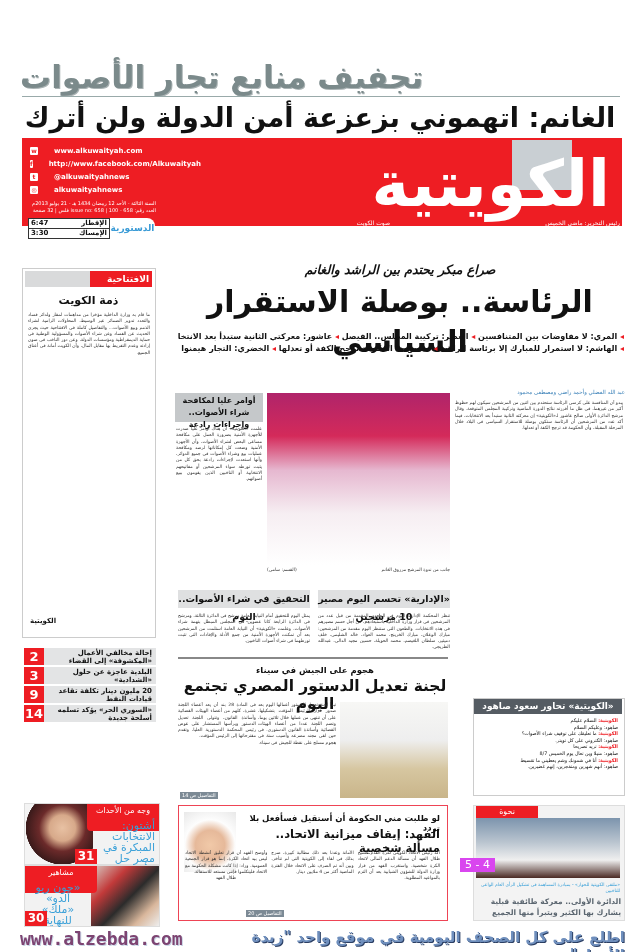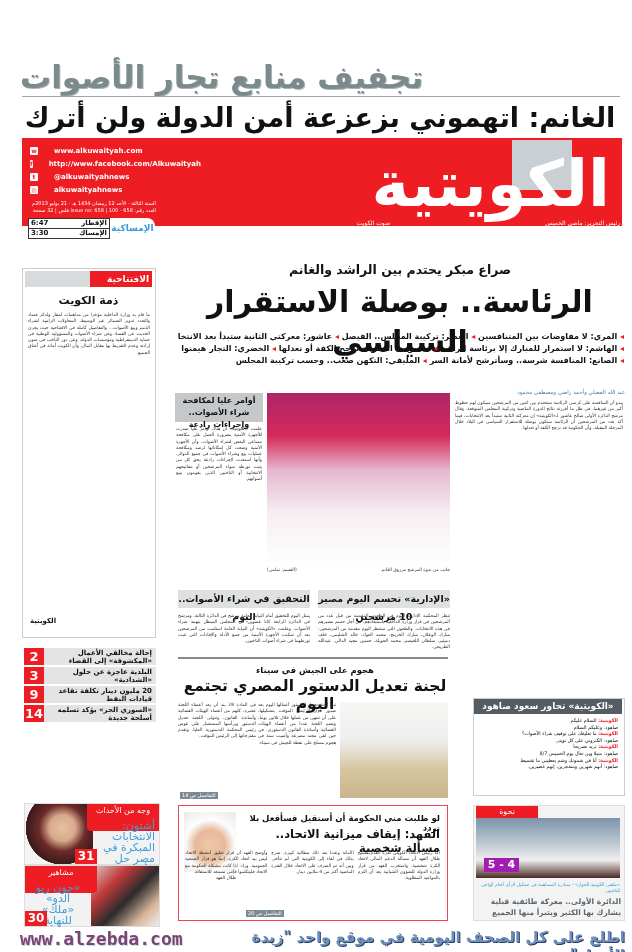--- a/index.html
+++ b/index.html
@@ -37,21 +37,21 @@
   .idx-row{left:24px;width:132px;height:17px;background:#e3e4e5;display:flex;align-items:center;}
   .idx-num{width:20px;height:17px;background:#ee1d23;color:#fff;font-weight:bold;font-size:13px;text-align:center;line-height:17px;}
   .idx-txt{flex:1;font-size:7px;font-weight:bold;text-align:right;direction:rtl;padding-right:4px;}
   
   .face-box{left:24px;width:134px;height:60px;border:1px solid #ddd;background:#f2f2f2;}
   .face-tab{position:absolute;right:0;top:0;width:72px;height:27px;background:#ee1d23;color:#fff;font-size:8px;text-align:center;line-height:13px;border-radius:0 0 0 4px;}
   .face-txt{position:absolute;right:4px;top:16px;width:62px;font-size:11px;color:#3aa0d8;text-align:right;direction:rtl;line-height:11px;}
   .face-num{position:absolute;width:22px;height:15px;background:#ee1d23;color:#fff;font-weight:bold;font-size:12px;text-align:center;line-height:15px;}
   .face-img{position:absolute;top:0;height:60px;}
   
-  .lead-kicker{left:190px;top:262px;width:420px;font-size:12.5px;font-weight:bold;text-align:center;}
+  .lead-kicker{left:190px;top:262px;width:420px;font-size:12.5px;font-weight:bold;text-align:center;font-style:italic;}
   .lead-head{left:185px;top:282px;width:430px;font-size:30px;font-weight:bold;text-align:center;line-height:40px;}
   .bullets{left:178px;top:331px;width:446px;}
   .bullet{font-size:8px;font-weight:bold;direction:rtl;text-align:justify;line-height:11px;height:12px;white-space:nowrap;overflow:hidden;}
   .bullet .b{color:#ee1d23;}
   .byline{left:455px;top:389px;width:170px;font-size:5.5px;color:#3a80b8;text-align:right;direction:rtl;}
   .lead-body{left:455px;top:400px;width:168px;height:248px;overflow:hidden;}
   .photo-main{left:267px;top:393px;width:183px;height:172px;background:linear-gradient(180deg,#b0246a 0%,#d42a5a 25%,#e6b8d0 45%,#f6eef2 70%,#ffffff 100%);}
   .photo-caption{left:267px;top:567px;width:183px;font-size:4.5px;color:#333;direction:rtl;display:flex;justify-content:space-between;}
   .side-box{left:175px;top:393px;width:88px;height:27px;background:#c5c8ca;font-size:8px;font-weight:bold;text-align:center;line-height:12px;padding-top:2px;}
   .side-body{left:176px;top:426px;width:86px;height:145px;overflow:hidden;}
@@ -75,21 +75,21 @@
   .fahad-box{left:178px;top:805px;width:268px;height:114px;border:1px solid #e45;}
   .fahad-img{left:184px;top:812px;width:52px;height:60px;background:radial-gradient(circle at 50% 55%,#f1c9a8 0%,#e6b99a 35%,#fdfdfd 60%,#e8e8e8 100%);}
   .fahad-k{left:240px;top:813px;width:200px;font-size:8.5px;font-weight:bold;direction:rtl;}
   .fahad-h{left:240px;top:827px;width:200px;font-size:11.5px;font-weight:bold;text-align:right;direction:rtl;}
   .fahad-cols{left:185px;top:850px;width:255px;height:58px;display:flex;gap:4px;direction:rtl;}
   .fahad-cols>div{flex:1;overflow:hidden;}
   
   .nah-box{left:473px;top:805px;width:150px;height:114px;background:#f3f3f3;border:1px solid #ddd;}
   .nah-tab{left:476px;top:806px;width:62px;height:12px;background:#ee1d23;color:#fff;font-size:8px;text-align:center;line-height:12px;}
   .nah-img{left:476px;top:818px;width:144px;height:60px;background:linear-gradient(180deg,#7c94ad 0%,#b9c4cf 40%,#efefef 70%,#4a2a24 100%);}
-  .nah-num{left:484px;top:858px;width:35px;height:14px;background:#a21caf;color:#fff;font-weight:bold;font-size:11px;text-align:center;line-height:14px;}
+  .nah-num{left:460px;top:858px;width:35px;height:14px;background:#d946ef;color:#fff;font-weight:normal;font-size:11px;text-align:center;line-height:14px;}
   .nah-sub{left:478px;top:882px;width:142px;font-size:4.5px;color:#3aa0d8;text-align:right;direction:rtl;line-height:6px;}
   .nah-head{left:476px;top:896px;width:145px;font-size:7.5px;font-weight:bold;color:#5b6670;text-align:right;direction:rtl;line-height:11px;}
   
   .foot-url{left:20px;top:928px;width:170px;font-size:18px;font-weight:bold;color:#7d4472;font-family:"DejaVu Sans Mono",monospace;letter-spacing:0px;text-shadow:1px 1px 0 #c9d6e6;}
   .foot-txt{left:195px;top:928px;width:430px;font-size:15px;font-weight:bold;color:#6f8fbd;text-align:right;direction:rtl;text-shadow:1px 1px 0 #2a3e63;}
 </style>
 </head>
 <body>
 
 <div class="abs kicker rtl">تجفيف منابع تجار الأصوات</div>
@@ -128,21 +128,21 @@
 <div class="abs prayer rtl">
   <div>
       <span>الإفطار</span>
       <span>6:47</span>
     </div>
   <div>
       <span>الإمساك</span>
       <span>3:30</span>
     </div>
 </div>
-<div class="abs imsak">الإمساكية</div>
+<div class="abs imsak">الدستورية</div>
 
 <div class="abs edit-box"></div>
 <div class="abs edit-tab"></div>
 <div class="abs edit-tab-red">الافتتاحية</div>
 <div class="abs edit-title">ذمة الكويت</div>
 <div class="abs edit-body body-text">ما قام به وزارة الداخلية مؤخرا من مداهمات لمقار ولدائر فساد والتعدد تدوير الضمائر عبر الوسيط، المحاولات الرامية لشراء الذمم وبيع الأصوات... والتفاصيل كاملة في الافتتاحية حيث يجري الحديث عن الفساد وعن شراء الأصوات والمسؤولية الوطنية في حماية الديمقراطية ومؤسسات الدولة، وعن دور الناخب في صون إرادته وعدم التفريط بها مقابل المال، وأن الكويت أمانة في أعناق الجميع.</div>
 <div class="abs edit-sign">الكويتية</div>
 
 <div class="abs idx-row" style="top:648px">
     <span class="idx-num">2</span>
@@ -172,21 +172,20 @@
   <div class="face-tab" style="left:0;right:auto;border-radius:0 0 4px 0;">مشاهير</div>
   <div class="face-txt" style="right:72px;width:58px;text-align:center;">«جون ريو ألدو» «ملك» للنهاية</div>
   <div class="face-num" style="left:0;bottom:0">30</div>
 </div>
 
 <div class="abs lead-kicker rtl">صراع مبكر يحتدم بين الراشد والغانم</div>
 <div class="abs lead-head rtl">الرئاسة.. بوصلة الاستقرار السياسي</div>
 <div class="abs bullets">
   <div class="bullet"><span class="b">◂</span> المري: لا مفاوضات بين المتنافسين <span class="b">◂</span> العمير: تركيبة المجلس.. الفيصل <span class="b">◂</span> عاشور: معركتي الثانية ستبدأ بعد الانتخابات</div>
   <div class="bullet"><span class="b">◂</span> الهاشم: لا استمرار للمبارك إلا برئاسة الراشد <span class="b">◂</span> معصومة: الحكومة ترجح الكفة أو تعدلها <span class="b">◂</span> الخضري: التجار هيمنوا على المنصب</div>
-  <div class="bullet"><span class="b">◂</span> الصانع: المنافسة شرسة.. وسأترشح لأمانة السر <span class="b">◂</span> المليفي: التكهن صعب.. وحسب تركيبة المجلس</div>
 </div>
 <div class="abs byline">عبد الله الفضلي وأحمد راضي ومصطفى محمود</div>
 <div class="abs lead-body body-text">يبدو أن المنافسة على كرسي الرئاسة ستحتدم بين اثنين من المرشحين سيكون لهم حظوظ أكبر من غيرهما، في ظل ما أفرزته نتائج الدورة الماضية وتركيبة المجلس المتوقعة. وقال مرشح الدائرة الأولى صالح عاشور لـ«الكويتية» إن معركته الثانية ستبدأ بعد الانتخابات، فيما أكد عدد من المرشحين أن الرئاسة ستكون بوصلة للاستقرار السياسي في البلاد خلال المرحلة المقبلة، وأن الحكومة قد ترجح الكفة أو تعدلها.</div>
 <div class="abs photo-main"></div>
 <div class="abs photo-caption">
   <span>جانب من ندوة المرشح مرزوق الغانم</span>
   <span>(القسم: سامي)</span>
 </div>
 <div class="abs side-box rtl">أوامر عليا لمكافحة شراء الأصوات.. وإجراءات رادعة</div>
 <div class="abs side-body body-text">علمت «الكويتية» أن هناك أوامر عليا صدرت للأجهزة الأمنية بضرورة العمل على مكافحة مساعي البعض لشراء الأصوات، وأن الأجهزة الأمنية وضعت كل إمكاناتها لرصد ومكافحة عمليات بيع وشراء الأصوات في جميع الدوائر، وأنها استعدت لإجراءات رادعة بحق كل من يثبت تورطه سواء المرشحين أو مفاتيحهم الانتخابية أو الناخبين الذين يقومون ببيع أصواتهم.</div>

